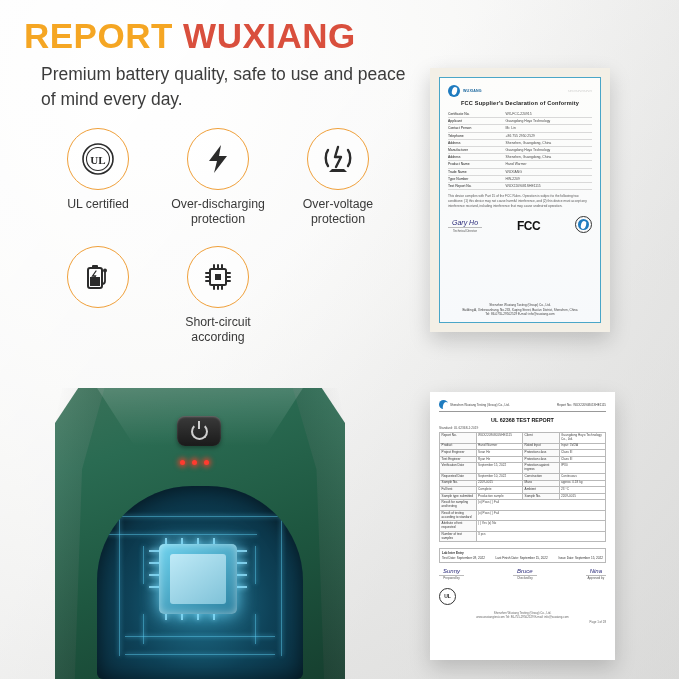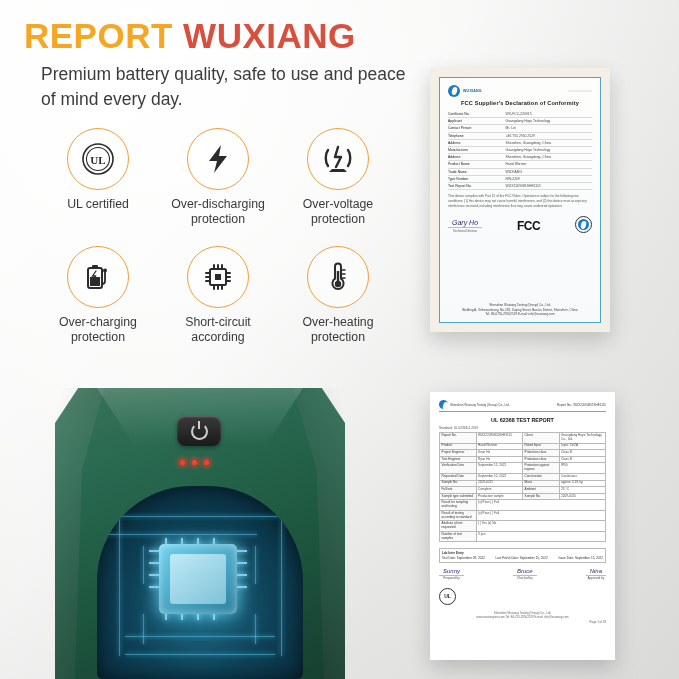--- a/index.html
+++ b/index.html
@@ -469,21 +469,20 @@
             <svg width="38" height="38" viewBox="0 0 38 38">
               <rect x="9" y="10" width="14" height="20" rx="2" fill="none" stroke="#2b2b2b" stroke-width="2"></rect>
               <rect x="13" y="7" width="6" height="3" rx="1" fill="#2b2b2b"></rect>
               <rect x="11" y="19" width="10" height="9" fill="#2b2b2b"></rect>
               <path d="M17 13 L13.5 18 L16.5 18 L14.5 22" fill="none" stroke="#2b2b2b" stroke-width="1.3" stroke-linecap="round"></path>
               <path d="M26 14 v9 a3 3 0 0 1 -3 3" fill="none" stroke="#2b2b2b" stroke-width="1.8"></path>
               <circle cx="26" cy="12.5" r="2" fill="#2b2b2b"></circle>
             </svg>
           </span>
         </div>
-        <div class="fcap">Over-charging protection</div>
       </div>
 
       <div class="fcell">
         <div class="circle">
           <span>
             <svg width="38" height="38" viewBox="0 0 38 38">
               <rect x="11" y="11" width="16" height="16" rx="1.5" fill="none" stroke="#2b2b2b" stroke-width="2"></rect>
               <rect x="16" y="16" width="6" height="6" fill="#2b2b2b"></rect>
               <g stroke="#2b2b2b" stroke-width="2" stroke-linecap="round">
                 <line x1="15" y1="7" x2="15" y2="11"></line>
@@ -498,37 +497,20 @@
                 <line x1="27" y1="15" x2="31" y2="15"></line>
                   <line x1="27" y1="19" x2="31" y2="19"></line>
                   <line x1="27" y1="23" x2="31" y2="23"></line>
               </g>
             </svg>
           </span>
         </div>
         <div class="fcap">Short-circuit according</div>
       </div>
 
-      <div class="fcell">
-        <div class="circle">
-          <span>
-            <svg width="38" height="38" viewBox="0 0 38 38">
-              <path d="M16 8.5 a3 3 0 0 1 6 0 v12.2 a5.6 5.6 0 1 1 -6 0 Z" fill="none" stroke="#2b2b2b" stroke-width="2"></path>
-              <circle cx="19" cy="26" r="3.2" fill="#2b2b2b"></circle>
-              <rect x="17.8" y="13" width="2.4" height="11" fill="#2b2b2b"></rect>
-              <g stroke="#2b2b2b" stroke-width="1.5" stroke-linecap="round">
-                <line x1="23" y1="12" x2="26" y2="12"></line>
-                <line x1="23" y1="16" x2="26" y2="16"></line>
-                <line x1="23" y1="20" x2="26" y2="20"></line>
-              </g>
-            </svg>
-          </span>
-        </div>
-        <div class="fcap">Over-heating protection</div>
-      </div>
     </div>
   </div>
 
   <div class="product">
     <div class="device-body"></div>
     <div class="device-facet-l"></div>
     <div class="device-facet-r"></div>
     <div class="device-top-bevel"></div>
 
     <div class="power-btn">

